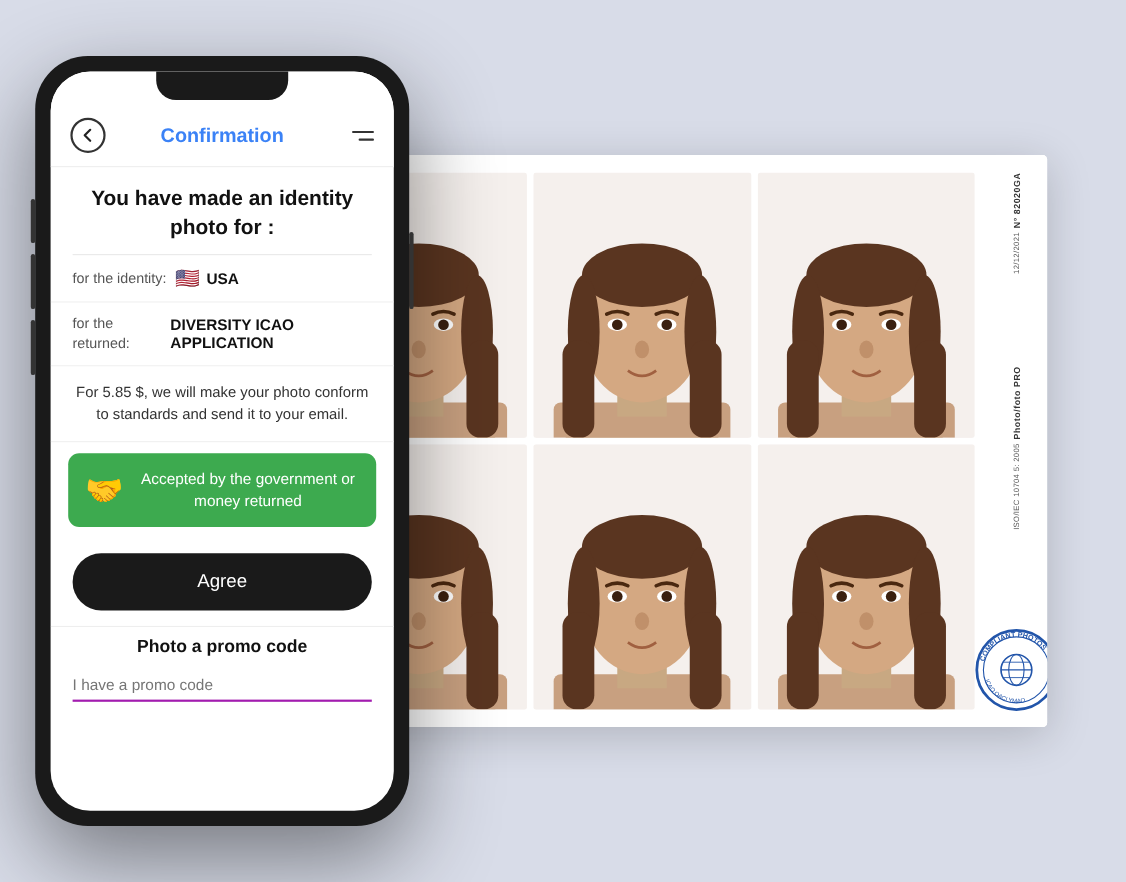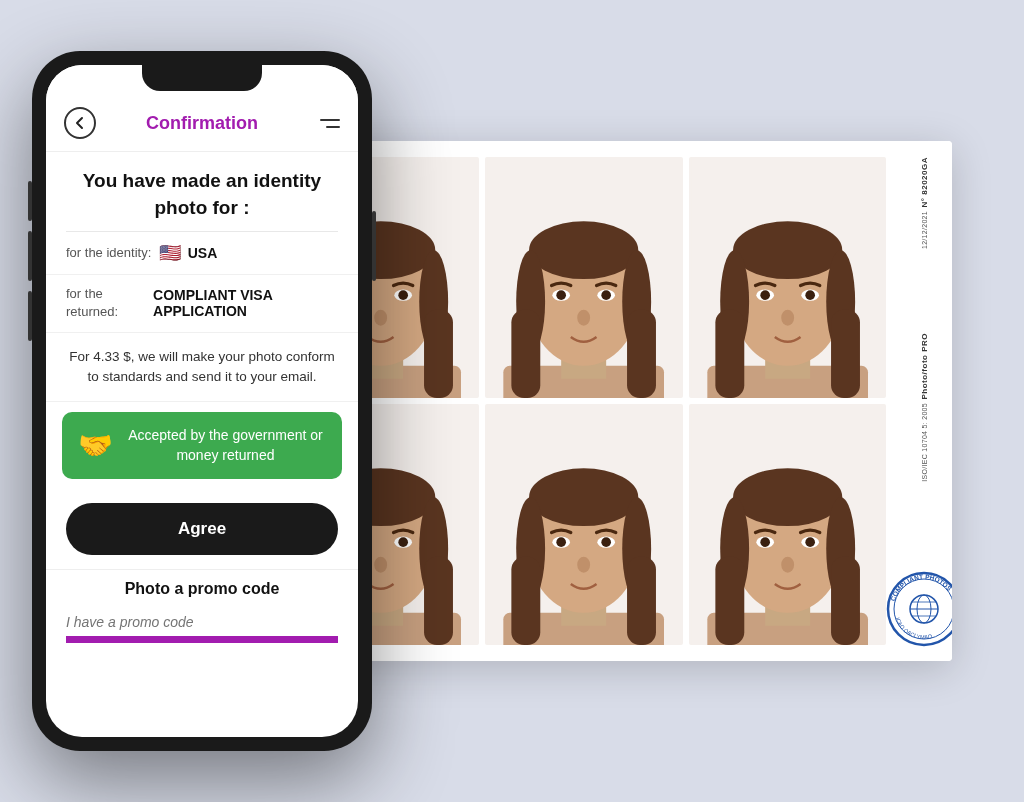--- a/index.html
+++ b/index.html
@@ -120,21 +120,21 @@
       display: flex;
       align-items: center;
       justify-content: center;
       cursor: pointer;
       flex-shrink: 0;
     }
 
     .app-header-title {
       font-size: 18px;
       font-weight: 600;
-      color: #a21caf;
+      color: #3b82f6;
       flex: 1;
       text-align: center;
     }
 
     .app-header-menu {
       width: 32px;
       height: 32px;
       display: flex;
       flex-direction: column;
       align-items: flex-end;
@@ -236,48 +236,47 @@
 
     .agree-btn {
       margin: 14px 20px;
       background: #1a1a1a;
       color: #fff;
       border: none;
       border-radius: 30px;
       padding: 16px;
       width: calc(100% - 40px);
       font-size: 17px;
-      font-weight: 700;
+      font-weight: 400;
       cursor: pointer;
       text-align: center;
     }
 
     .promo-section {
       padding: 10px 20px 16px;
       border-top: 1px solid #eee;
     }
 
     .promo-title {
       font-size: 16px;
       font-weight: 700;
       color: #111;
       text-align: center;
       margin-bottom: 10px;
     }
 
     .promo-input {
       width: 100%;
       border: none;
-      border-bottom: 7px solid #a21caf;
+      border-bottom: 2px solid #a21caf;
       font-size: 14px;
       color: #3b82f6;
       padding: 6px 0;
       outline: none;
       background: transparent;
-      font-style: italic;
     }
 
     
     .photo-print {
       position: absolute;
       left: 240px;
       top: 50%;
       transform: translateY(-50%);
       width: 680px;
       height: 520px;
@@ -381,25 +380,25 @@
           <span class="info-label">for the identity:</span>
           <span class="info-value">
             <span class="flag-emoji">🇺🇸</span>
             <span>USA</span>
           </span>
         </div>
 
         
         <div class="info-row">
           <span class="info-label">for the returned:</span>
-          <span class="info-value">COMPLIANT VISA APPLICATION</span>
+          <span class="info-value">DIVERSITY ICAO APPLICATION</span>
         </div>
 
         
-        <div class="price-section">For 4.33 $, we will make your photo conform to standards and send it to your email.</div>
+        <div class="price-section">For 5.85 $, we will make your photo conform to standards and send it to your email.</div>
 
         
         <div class="guarantee-banner">
           <span class="guarantee-icon">🤝</span>
           <span class="guarantee-text">Accepted by the government or money returned</span>
         </div>
 
         
         <button class="agree-btn">Agree</button>
 

